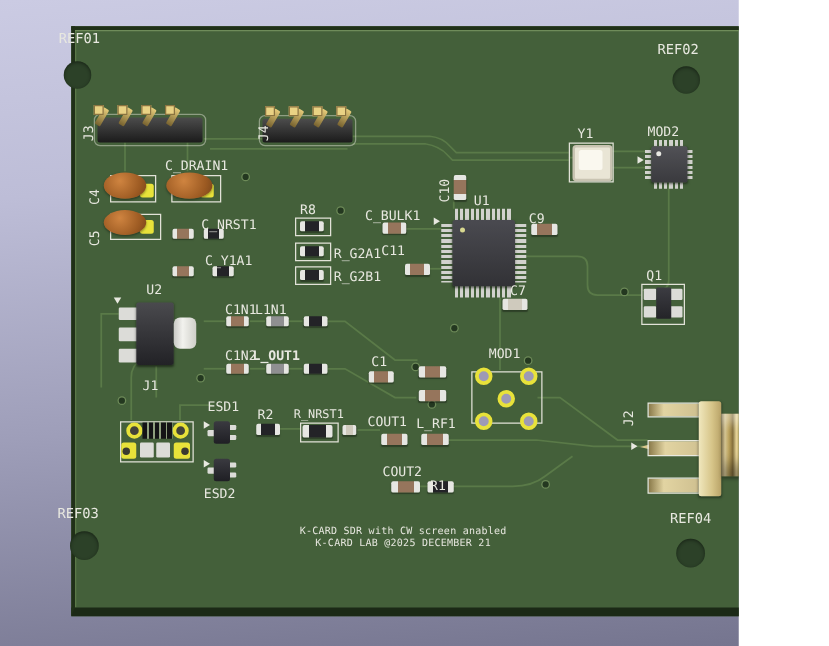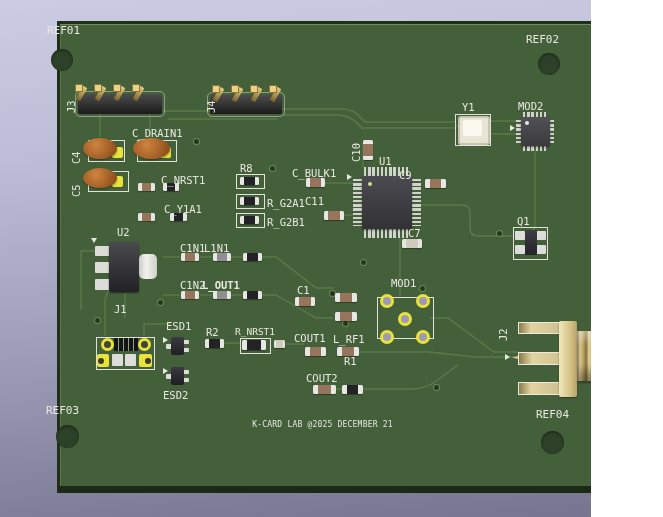--- a/index.html
+++ b/index.html
@@ -242,40 +242,41 @@
   <span class="sl vert" style="left:71px;top:197px;">C5</span>
   <span class="sl" style="left:161px;top:175px;">C_NRST1</span>
   <span class="sl" style="left:164px;top:204px;">C_Y1A1</span>
   <span class="sl" style="left:240px;top:163px;">R8</span>
   <span class="sl" style="left:267px;top:198px;">R_G2A1</span>
   <span class="sl" style="left:267px;top:217px;">R_G2B1</span>
   <span class="sl" style="left:292px;top:168px;">C_BULK1</span>
   <span class="sl vert" style="left:351px;top:162px;">C10</span>
   <span class="sl" style="left:305px;top:196px;">C11</span>
   <span class="sl" style="left:379px;top:156px;">U1</span>
-  <span class="sl" style="left:399px;top:170px;">C9</span>
+  <span class="sl" style="left:423px;top:170px;">C9</span>
   <span class="sl" style="left:408px;top:228px;">C7</span>
   <span class="sl" style="left:462px;top:102px;">Y1</span>
   <span class="sl" style="left:518px;top:101px;">MOD2</span>
   <span class="sl" style="left:517px;top:216px;">Q1</span>
   <span class="sl" style="left:117px;top:227px;">U2</span>
   <span class="sl" style="left:180px;top:243px;">C1N1</span>
   <span class="sl" style="left:204px;top:243px;">L1N1</span>
   <span class="sl" style="left:180px;top:280px;">C1N2</span>
   <span class="sl" style="left:202px;top:280px;font-weight:bold;">L_OUT1</span>
   <span class="sl" style="left:297px;top:285px;">C1</span>
   <span class="sl" style="left:391px;top:278px;">MOD1</span>
   <span class="sl" style="left:114px;top:304px;">J1</span>
   <span class="sl" style="left:166px;top:321px;">ESD1</span>
   <span class="sl" style="left:163px;top:390px;">ESD2</span>
   <span class="sl" style="left:206px;top:327px;">R2</span>
   <span class="sl" style="left:235px;top:327px;font-size:9.5px;">R_NRST1</span>
   <span class="sl" style="left:294px;top:333px;">COUT1</span>
   <span class="sl" style="left:333px;top:334px;">L_RF1</span>
   <span class="sl" style="left:306px;top:373px;">COUT2</span>
-  <span class="sl" style="left:344px;top:356px;text-align:center;">R1</span>
+  <span class="sl" style="left:344px;top:384px;text-align:center;">R1</span>
   <span class="sl vert" style="left:498px;top:341px;">J2</span>
 
   <div class="titleblock">
+    <div>K-CARD SDR with CW screen anabled</div>
     <div>K-CARD LAB @2025 DECEMBER 21</div>
   </div>
 
 </div>
 
 </body></html>

